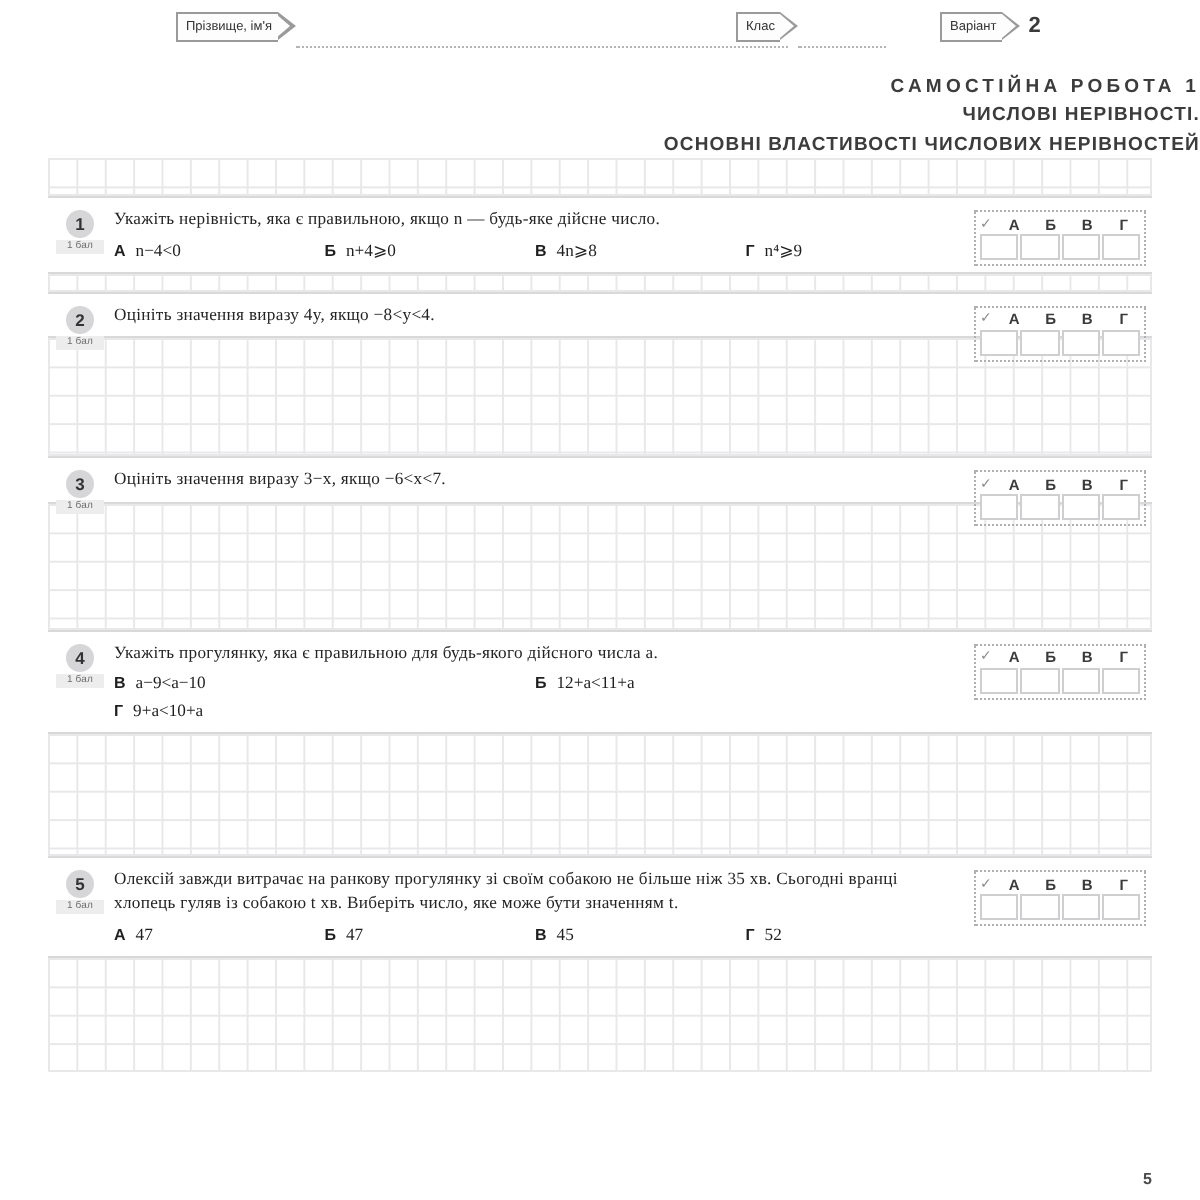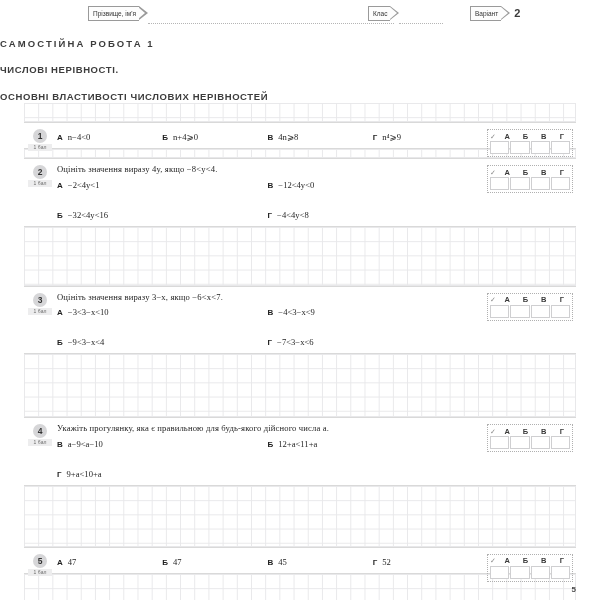--- a/index.html
+++ b/index.html
@@ -81,37 +81,37 @@
   }
 
   .f-name { left: 0; }
   .f-name .field-line { width: 246px; }
   .f-class { left: 280px; }
   .f-class .field-line { width: 44px; }
   .f-variant { left: 382px; }
 
   
   .title-block {
-    text-align: left;
+    text-align: right;
     margin-top: 11px;
   }
   .title-main {
     font-size: 9.5px;
     font-weight: bold;
     letter-spacing: 2.1px;
     color: #3c3c3c;
     line-height: 13px;
   }
   .title-sub {
     font-size: 9.5px;
     font-weight: bold;
     letter-spacing: 0.6px;
     color: #3c3c3c;
     line-height: 12.5px;
-    margin-top: 14px;
+    margin-top: 2px;
   }
 
   
   .grid-band {
     margin: 0 24px 0 24px;
     background-image:
       linear-gradient(to right, #e8e8ea 1px, transparent 1px),
       linear-gradient(to bottom, #e8e8ea 1px, transparent 1px);
     background-size: 14.2px 14.2px;
     background-position: 0 0;
@@ -167,21 +167,21 @@
     font-size: 8.6px;
     line-height: 11.6px;
     color: #242424;
     letter-spacing: 0.15px;
   }
 
   .q-options {
     margin-top: 4px;
     display: grid;
     grid-template-columns: 1fr 1fr;
-    row-gap: 19px;
+    row-gap: 3px;
   }
   .q-options.one-row {
     grid-template-columns: repeat(4, 1fr);
   }
   .opt {
     font-family: "Liberation Serif", serif;
     font-size: 8.6px;
     line-height: 11px;
     color: #1f1f1f;
     white-space: nowrap;
@@ -279,20 +279,21 @@
   </div>
 
   <div id="content-area">
       <div class="grid-band" style="height: 18px;"></div>
       <div class="question">
         <div class="q-badge">
           <div class="q-num">1</div>
           <div class="q-points">1 бал</div>
         </div>
         <div class="q-body">
+          <div class="q-text">Укажіть нерівність, яка є правильною, якщо n — будь-яке дійсне число.</div>
           <div class="q-options one-row">
             <div class="opt"><span class="opt-letter">А</span><span class="opt-body">n−4&lt;0</span></div>
             <div class="opt"><span class="opt-letter">Б</span><span class="opt-body">n+4⩾0</span></div>
             <div class="opt"><span class="opt-letter">В</span><span class="opt-body">4n⩾8</span></div>
             <div class="opt"><span class="opt-letter">Г</span><span class="opt-body">n⁴⩾9</span></div>
           </div>
         </div>
         <div class="answer-box">
           <div class="ab-letters">
             <div class="ab-check">✓</div>
@@ -310,26 +311,20 @@
         </div>
       </div>
       <div class="grid-band" style="height: 8px;"></div>
       <div class="question">
         <div class="q-badge">
           <div class="q-num">2</div>
           <div class="q-points">1 бал</div>
         </div>
         <div class="q-body">
           <div class="q-text">Оцініть значення виразу 4y, якщо −8&lt;y&lt;4.</div>
-          <div class="q-options">
-            <div class="opt"><span class="opt-letter">А</span><span class="opt-body">−2&lt;4y&lt;1</span></div>
-            <div class="opt"><span class="opt-letter">В</span><span class="opt-body">−12&lt;4y&lt;0</span></div>
-            <div class="opt"><span class="opt-letter">Б</span><span class="opt-body">−32&lt;4y&lt;16</span></div>
-            <div class="opt"><span class="opt-letter">Г</span><span class="opt-body">−4&lt;4y&lt;8</span></div>
-          </div>
         </div>
         <div class="answer-box">
           <div class="ab-letters">
             <div class="ab-check">✓</div>
             <div class="ab-letter">А</div>
             <div class="ab-letter">Б</div>
             <div class="ab-letter">В</div>
             <div class="ab-letter">Г</div>
           </div>
           <div class="ab-cells">
@@ -341,26 +336,20 @@
         </div>
       </div>
       <div class="grid-band" style="height: 58px;"></div>
       <div class="question">
         <div class="q-badge">
           <div class="q-num">3</div>
           <div class="q-points">1 бал</div>
         </div>
         <div class="q-body">
           <div class="q-text">Оцініть значення виразу 3−x, якщо −6&lt;x&lt;7.</div>
-          <div class="q-options">
-            <div class="opt"><span class="opt-letter">А</span><span class="opt-body">−3&lt;3−x&lt;10</span></div>
-            <div class="opt"><span class="opt-letter">В</span><span class="opt-body">−4&lt;3−x&lt;9</span></div>
-            <div class="opt"><span class="opt-letter">Б</span><span class="opt-body">−9&lt;3−x&lt;4</span></div>
-            <div class="opt"><span class="opt-letter">Г</span><span class="opt-body">−7&lt;3−x&lt;6</span></div>
-          </div>
         </div>
         <div class="answer-box">
           <div class="ab-letters">
             <div class="ab-check">✓</div>
             <div class="ab-letter">А</div>
             <div class="ab-letter">Б</div>
             <div class="ab-letter">В</div>
             <div class="ab-letter">Г</div>
           </div>
           <div class="ab-cells">
@@ -401,20 +390,21 @@
           </div>
         </div>
       </div>
       <div class="grid-band" style="height: 60px;"></div>
       <div class="question">
         <div class="q-badge">
           <div class="q-num">5</div>
           <div class="q-points">1 бал</div>
         </div>
         <div class="q-body">
+          <div class="q-text">Олексій завжди витрачає на ранкову прогулянку зі своїм собакою не більше ніж 35 хв. Сьогодні вранці хлопець гуляв із собакою t хв. Виберіть число, яке може бути значенням t.</div>
           <div class="q-options one-row">
             <div class="opt"><span class="opt-letter">А</span><span class="opt-body">47</span></div>
             <div class="opt"><span class="opt-letter">Б</span><span class="opt-body">47</span></div>
             <div class="opt"><span class="opt-letter">В</span><span class="opt-body">45</span></div>
             <div class="opt"><span class="opt-letter">Г</span><span class="opt-body">52</span></div>
           </div>
         </div>
         <div class="answer-box">
           <div class="ab-letters">
             <div class="ab-check">✓</div>

